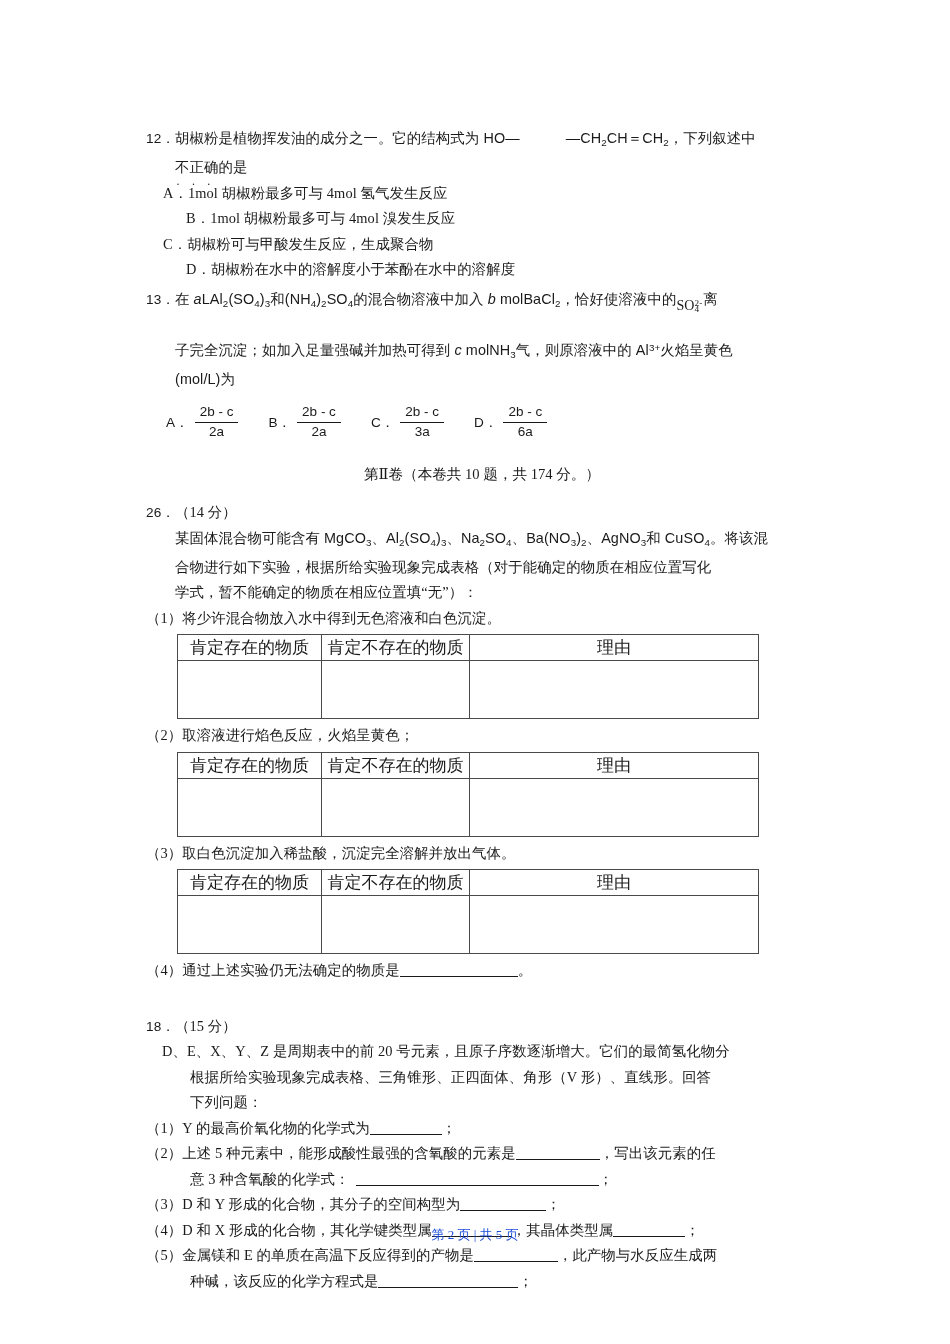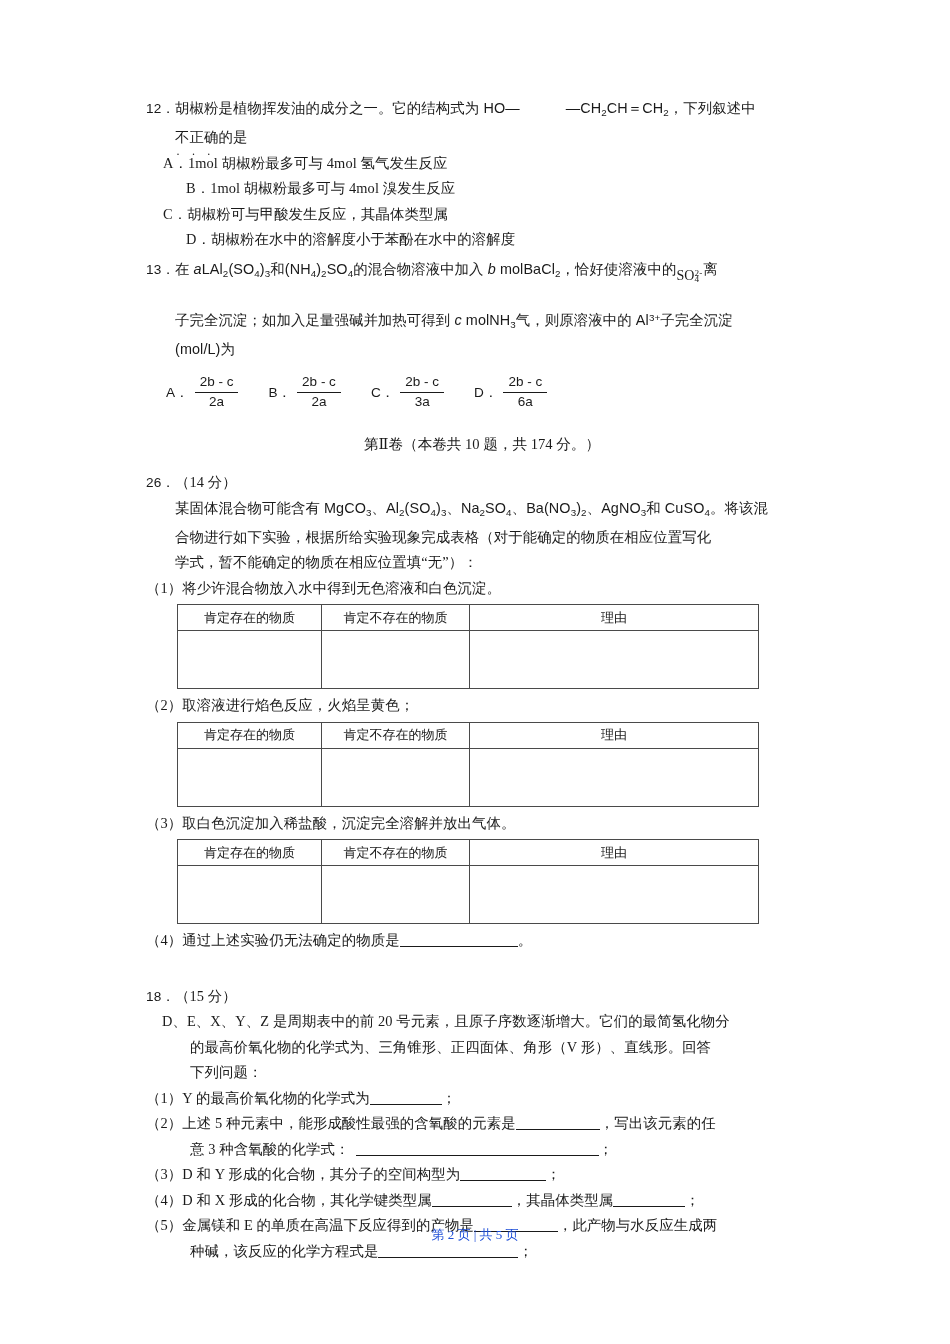--- a/index.html
+++ b/index.html
@@ -18,21 +18,21 @@
   .page {
     position: absolute;
     left: 0; top: 0;
     width: 950px;
     height: 1344px;
     padding: 0;
   }
   .content {
     position: absolute;
     left: 146px;
-    top: 96px;
+    top: 126px;
     width: 672px;
   }
 
   
   .line {
     font-size: 14.4px;
     line-height: 25.5px;
     letter-spacing: 0.1px;
     white-space: nowrap;
   }
@@ -134,21 +134,21 @@
     width: 578px;
     margin-left: 31px;
     margin-top: 3px;
     margin-bottom: 4px;
     table-layout: fixed;
   }
   table.exam th,
   table.exam td {
     border: 1px solid #4a4a4a;
     font-weight: normal;
-    font-size: 13px;
+    font-size: 17px;
     text-align: center;
     padding: 0;
   }
   table.exam th {
     height: 25px;
     vertical-align: middle;
   }
   table.exam td {
     height: 57px;
   }
@@ -180,28 +180,28 @@
 
 <div class="page">
   <div class="content">
 
     <div class="line"><span class="qnum">12．</span><span class="sans">胡椒粉是植物挥发油的成分之一。它的结构式为 HO—</span><span class="struct-gap"></span><span class="sans"><span>—CH</span><sub>2</sub><span>CH</span>＝<span>CH</span><sub>2</sub></span><span>，下列叙述中</span></div>
 
     <div class="line ind2"><span class="dotemph">不正确</span><span>的是</span></div>
 
     <div class="line ind-opt-a">A．1mol 胡椒粉最多可与 4mol 氢气发生反应</div>
     <div class="line ind-opt-b">B．1mol 胡椒粉最多可与 4mol 溴发生反应</div>
-    <div class="line ind-opt-a">C．胡椒粉可与甲酸发生反应，其晶体类型属</div>
+    <div class="line ind-opt-a">C．胡椒粉可与甲酸发生反应，生成聚合物</div>
     <div class="line ind-opt-b">D．胡椒粉在水中的溶解度小于苯酚在水中的溶解度</div>
 
     <div class="line" style="margin-top:2px"><span class="qnum">13．</span><span class="sans"><span>在 </span><i>a</i><span>LAl</span><sub>2</sub><span>(SO</span><sub>4</sub><span>)</span><sub>3</sub><span>和(NH</span><sub>4</sub><span>)</span><sub>2</sub><span>SO</span><sub>4</sub><span>的混合物溶液中加入 </span><i>b</i><span> molBaCl</span><sub>2</sub><span>，恰好使溶液中的</span></span><span class="so4"><span>SO</span><sup>2-</sup><sub style="margin-left:-8px">4</sub></span><span style="margin-left:4px">离</span></div>
 
     <div class="gap-md"></div>
 
-    <div class="line ind2"><span class="sans"><span>子完全沉淀；如加入足量强碱并加热可得到 </span><i>c</i><span> molNH</span><sub>3</sub><span>气，则原溶液中的 Al</span><sup>3+</sup><span>子完全沉淀</span></span></div>
+    <div class="line ind2"><span class="sans"><span>子完全沉淀；如加入足量强碱并加热可得到 </span><i>c</i><span> molNH</span><sub>3</sub><span>气，则原溶液中的 Al</span><sup>3+</sup><span>火焰呈黄色</span></span></div>
 
     <div class="line ind2 sans">(mol/L)为</div>
 
     <div class="frac-row">
       <div class="frac-item">
         <span class="frac-label">A．</span>
         <span class="frac">
           <span class="num">2b - c</span>
           <span class="den">2a</span>
         </span>
@@ -285,21 +285,21 @@
     </tbody>
       </table>
 
     <div class="line"><span>（4）通过上述实验仍无法确定的物质是</span><span class="blank-u" style="width:118px"></span><span>。</span></div>
 
     <div class="gap-lg"></div>
 
     <div class="line"><span class="qnum">18．</span><span>（15 分）</span></div>
 
     <div class="wrapline" style="padding-left:16px">D、E、X、Y、Z 是周期表中的前 20 号元素，且原子序数逐渐增大。它们的最简氢化物分</div>
-    <div class="wrapline ind3">的最高价氧化物的化学式为、三角锥形、正四面体、角形（V 形）、直线形。回答</div>
+    <div class="wrapline ind3">根据所给实验现象完成表格、三角锥形、正四面体、角形（V 形）、直线形。回答</div>
     <div class="wrapline ind3">下列问题：</div>
 
     <div class="line"><span>（1）Y 的最高价氧化物的化学式为</span><span class="blank-u" style="width:72px"></span><span>；</span></div>
 
     <div class="line"><span>（2）上述 5 种元素中，能形成酸性最强的含氧酸的元素是</span><span class="blank-u" style="width:84px"></span><span>，写出该元素的任</span></div>
 
     <div class="line ind3"><span>意 3 种含氧酸的化学式：</span><span class="blank-u" style="width:243px;margin-left:6px"></span><span>；</span></div>
 
     <div class="line"><span>（3）D 和 Y 形成的化合物，其分子的空间构型为</span><span class="blank-u" style="width:86px"></span><span>；</span></div>
 

